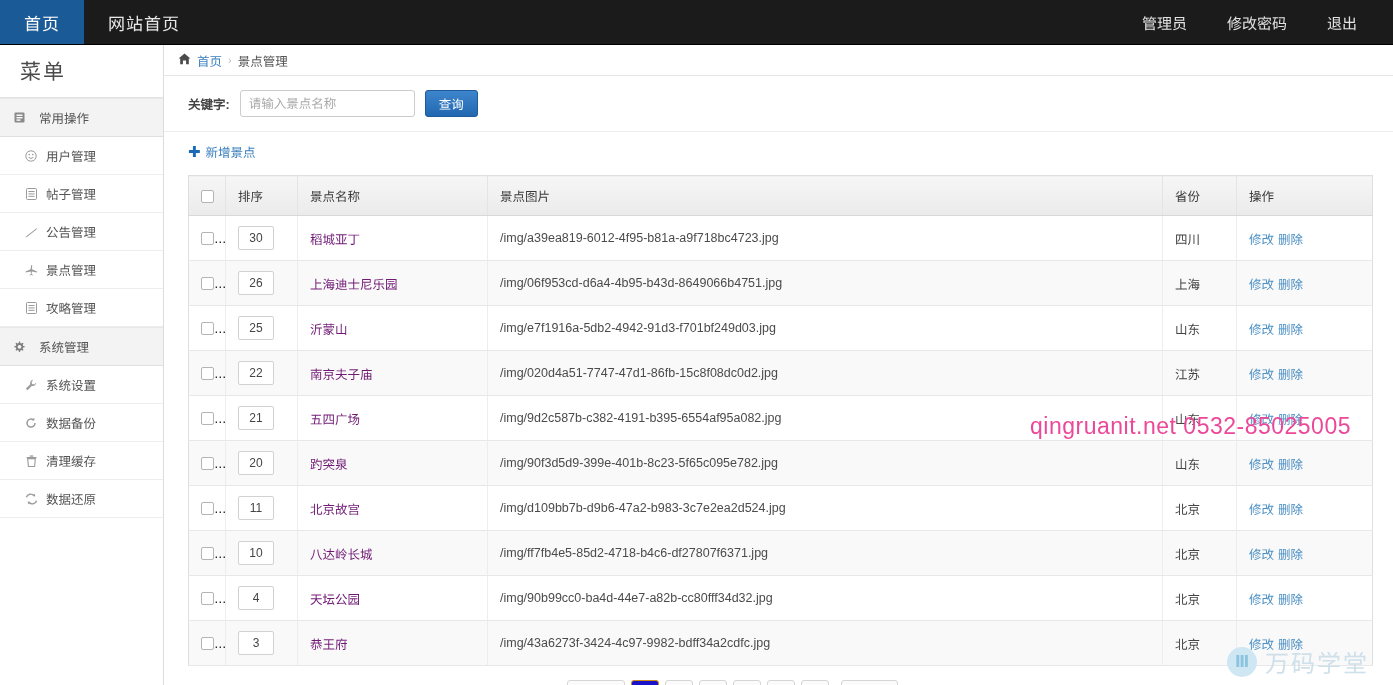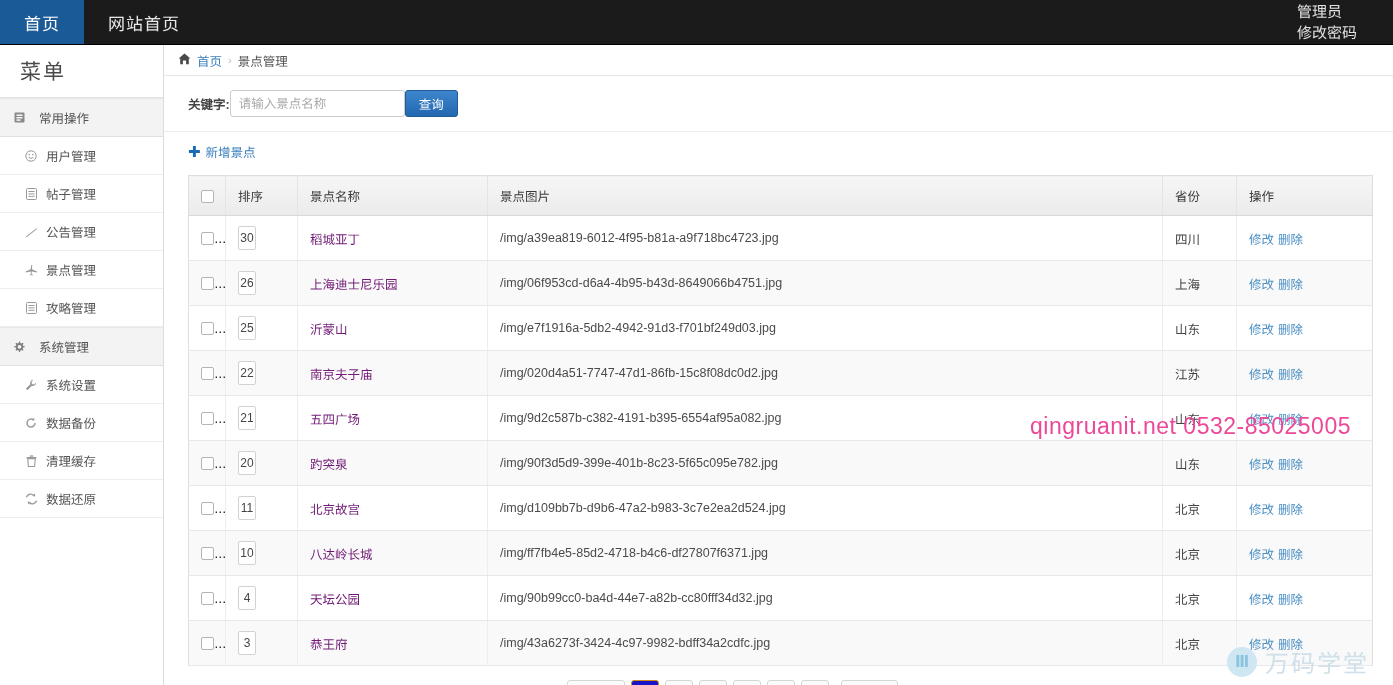--- a/index.html
+++ b/index.html
@@ -28,21 +28,21 @@
     display: flex; align-items: center;
     padding: 0 24px;
     color: #e8e8e8;
     font-size: 17px;
     letter-spacing: 1px;
     cursor: pointer;
     text-decoration: none;
     white-space: nowrap;
   }
   .nav-tab.active { background: #1a5a96; color: #ffffff; }
-  .nav-right { margin-left: auto; display: flex; align-items: stretch; padding-right: 16px; flex-direction: column; }
+  .nav-right { margin-left: auto; display: flex; align-items: stretch; padding-right: 16px; }
   .nav-link {
     display: flex; align-items: center;
     padding: 0 20px;
     color: #e2e2e2;
     font-size: 15px;
     cursor: pointer;
     text-decoration: none;
     white-space: nowrap;
   }
 
@@ -99,21 +99,21 @@
     font-size: 12.5px;
     color: #555;
     border-bottom: 1px solid #e6e6e6;
   }
   .breadcrumb .crumb-link { color: #3a7fbd; cursor: pointer; text-decoration: none; }
   .breadcrumb .crumb-sep { color: #bbb; font-size: 11px; }
   .home-ico { color: #4a4a4a; font-size: 13px; line-height: 1; }
 
   .searchbar {
     padding: 14px 0 14px 24px;
-    display: flex; align-items: center; 
+    display: flex; align-items: center; gap: 10px;
     border-bottom: 1px solid #ededed;
   }
   .kw-label { font-size: 12.5px; color: #444; font-weight: bold; }
   .kw-input {
     width: 175px; height: 27px;
     border: 1px solid #cccccc;
     border-radius: 3px;
     padding: 0 8px;
     font-size: 12.5px;
     color: #14532d;
@@ -188,21 +188,21 @@
     border: 1px solid #b4b4b4;
     border-radius: 2px;
     background: #fff;
     vertical-align: middle;
     cursor: pointer;
     margin: 0;
   }
   .chk:checked { background: #2a6db5; border-color: #2a6db5; }
 
   .sort-input {
-    width: 18px; height: 24px;
+    width: 36px; height: 24px;
     border: 1px solid #d2d2d2;
     border-radius: 2px;
     background: #fff;
     font-size: 12px;
     color: #444;
     text-align: center;
     font-family: inherit;
     outline: none;
     padding: 0;
   }

